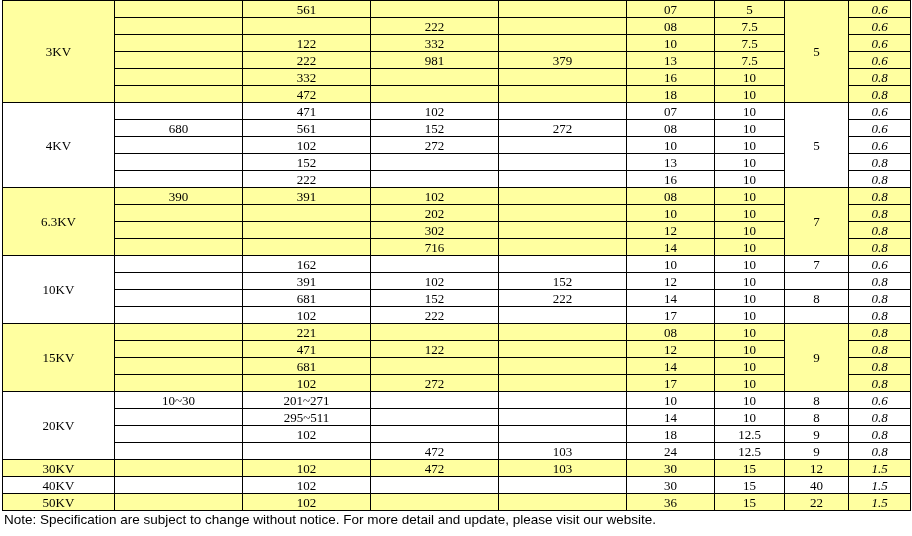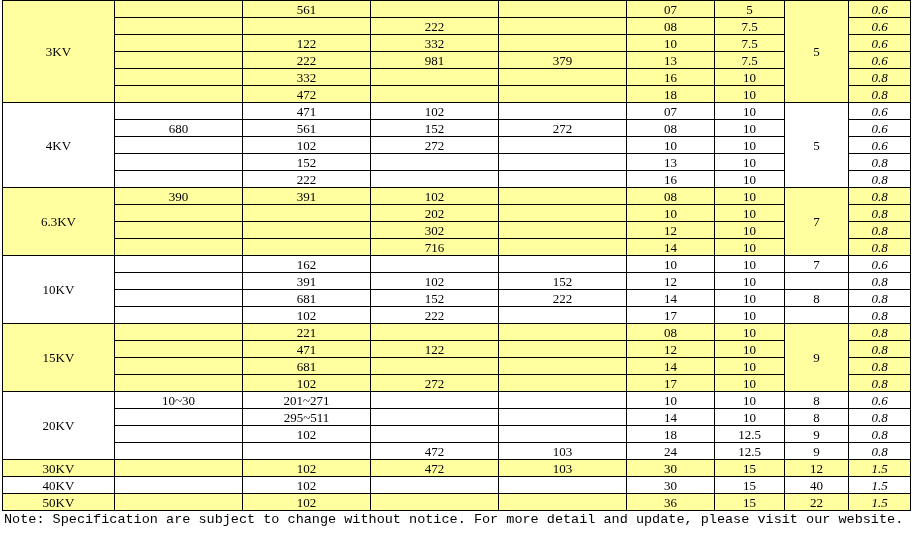--- a/index.html
+++ b/index.html
@@ -40,21 +40,21 @@
     font-size: 14px;
   }
   td.thickleft  { border-left-width: 2px; }
   td.thickright { border-right-width: 2px; font-style: italic; }
   .group-sep td { border-top: 2px solid #000000; }
   .note {
     position: absolute;
     left: 4px;
     top: 512px;
     font-size: 13.5px;
-    font-family: Liberation Mono, monospace;
+    font-family: Liberation Sans, sans-serif;
     color: #000000;
   }
 </style>
 </head>
 <body>
 
 <table id="spec-table">
   <colgroup id="spec-colgroup">
       <col style="width: 112px;">
       <col style="width: 128px;">

